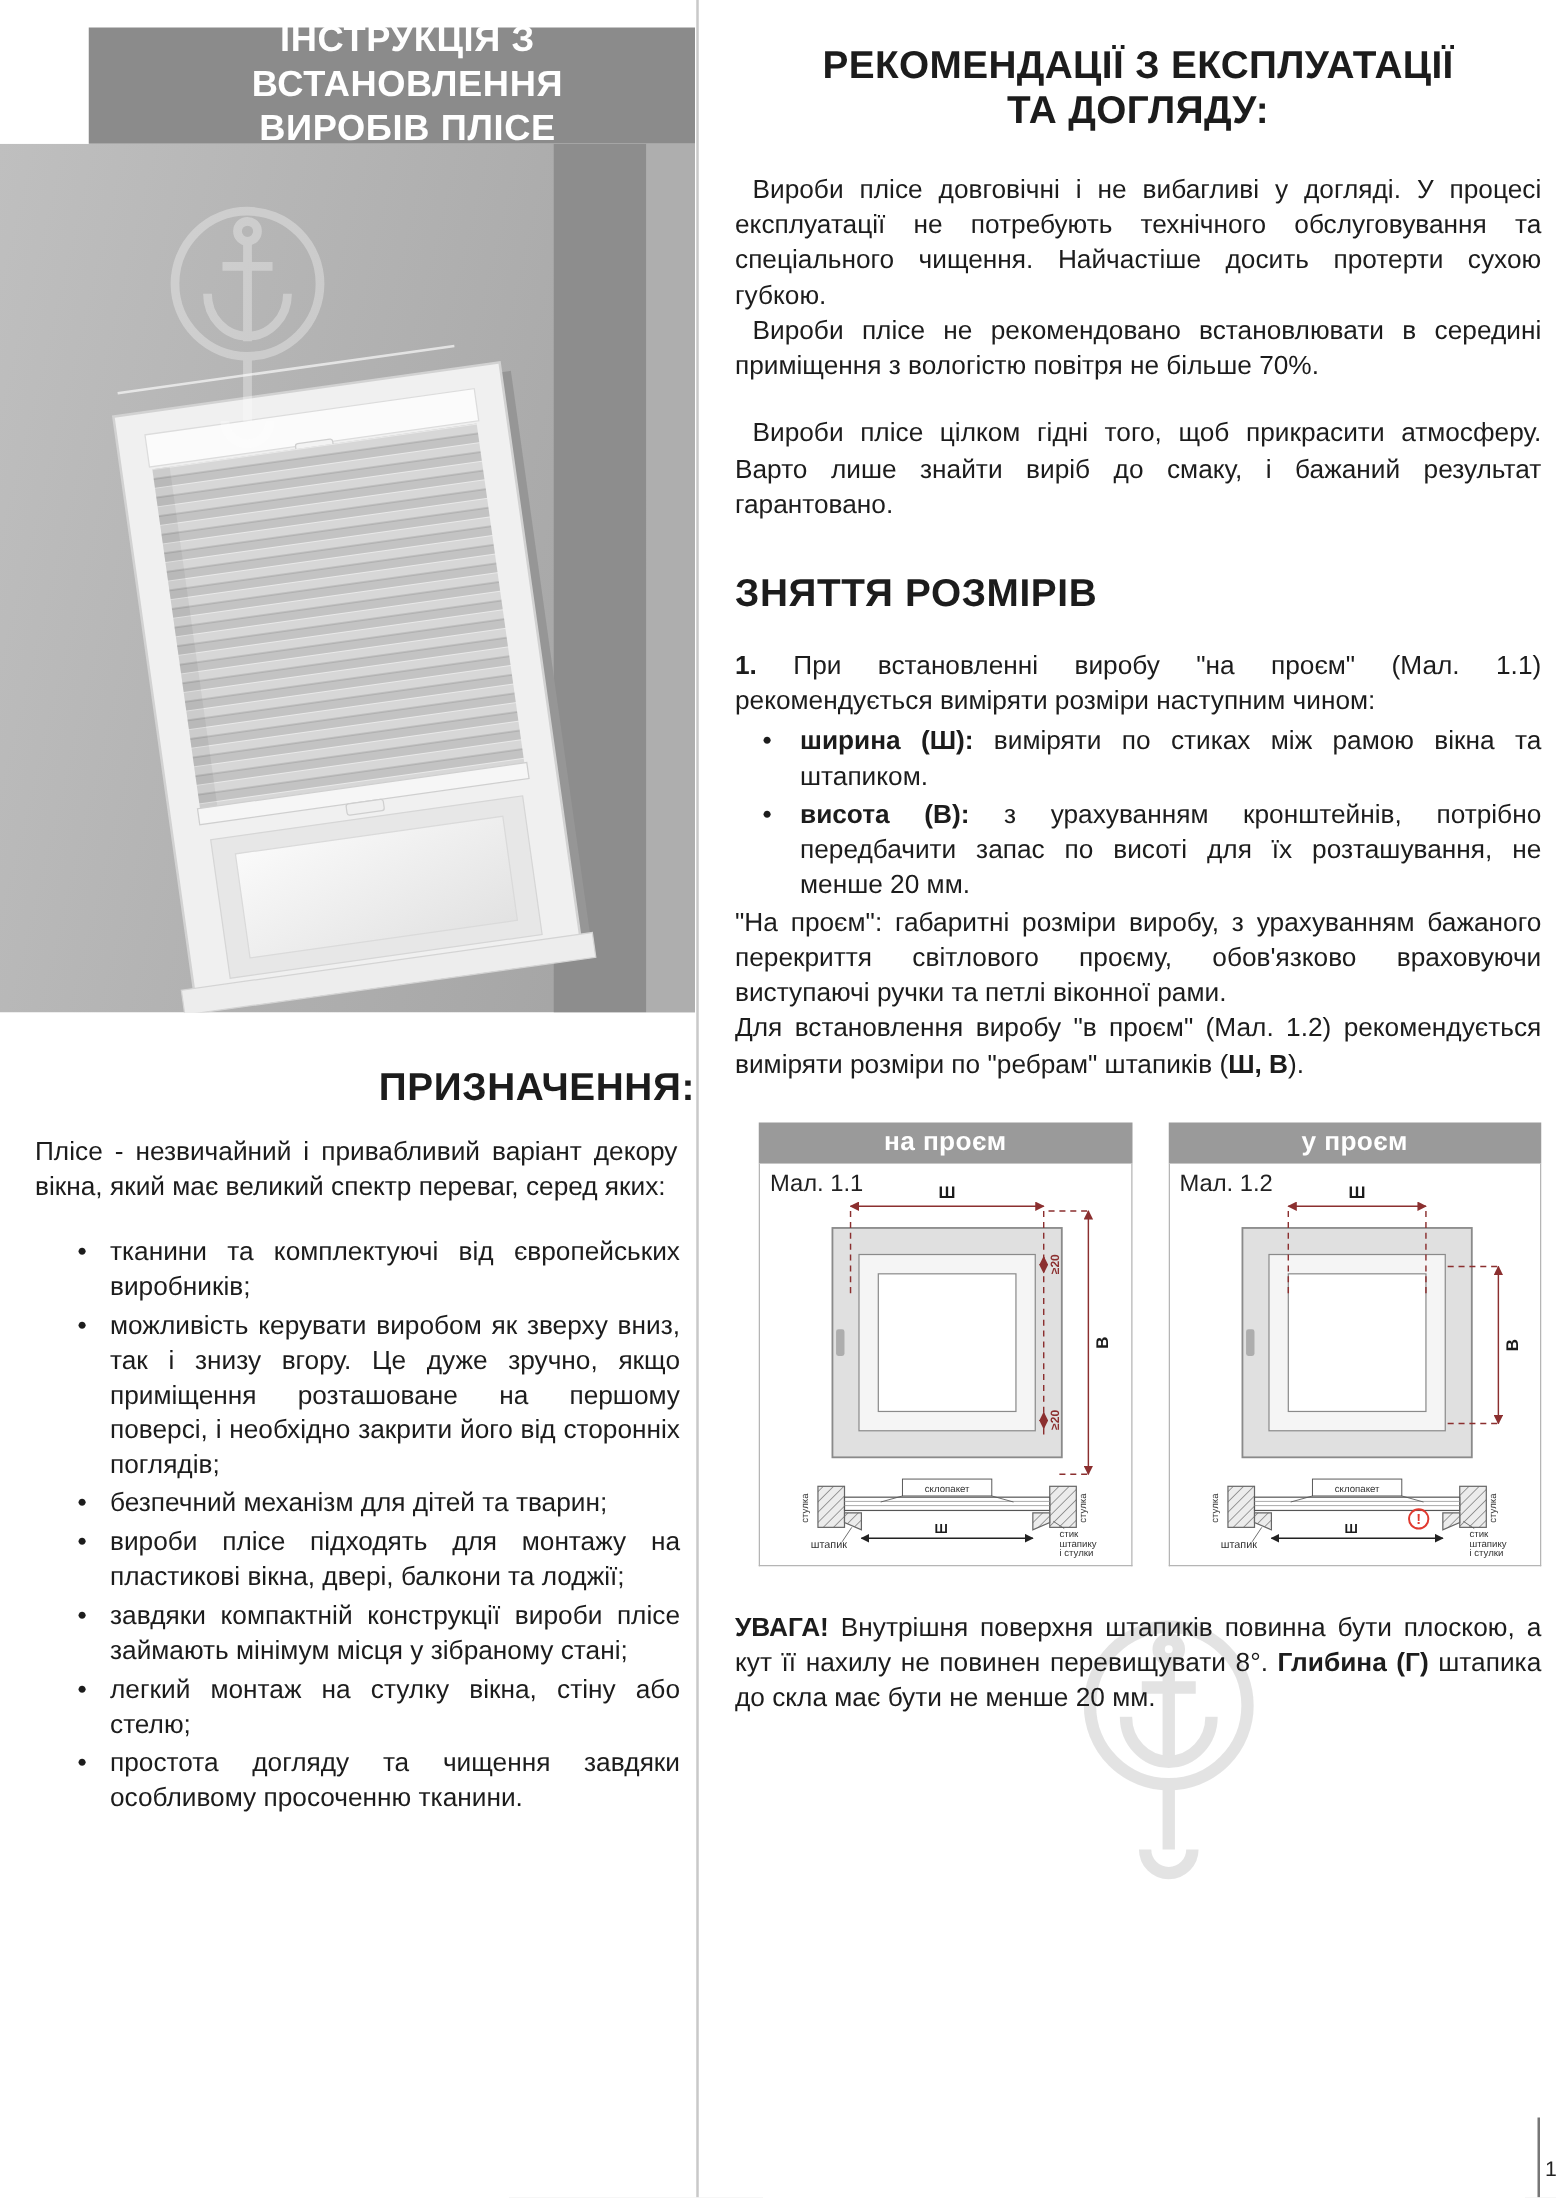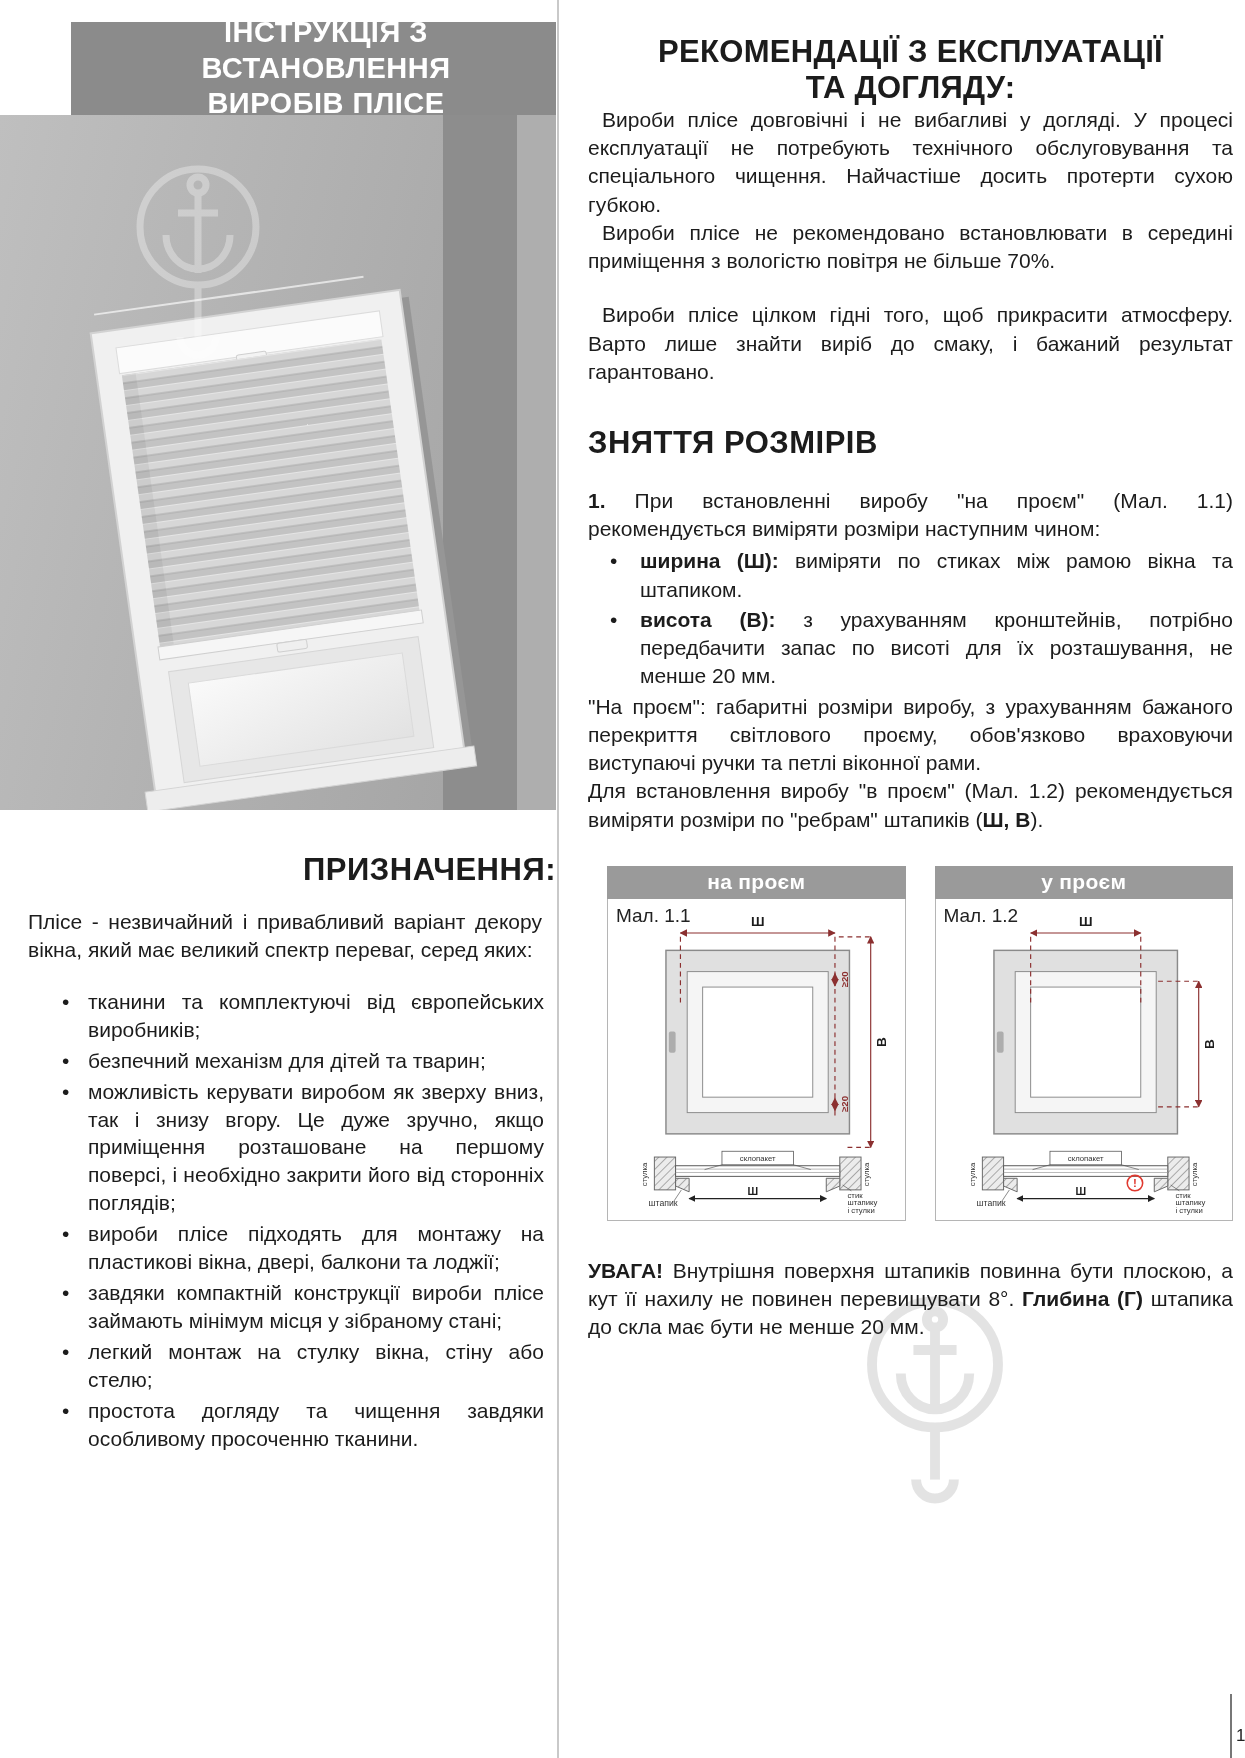--- a/index.html
+++ b/index.html
@@ -21,21 +21,21 @@
   .bullets-left li { position:relative; padding-left:30px; text-align:justify; margin-bottom:3px; }
   .bullets-left li::before { content:"•"; position:absolute; left:4px; }
 
   
   .col-right { position:absolute; left:588px; top:0; width:645px; }
   .h-care { margin:34px 0 0; text-align:center; font-size:31px; font-weight:700; line-height:1.16; letter-spacing:.3px; }
   .h-measure { margin:39px 0 0; text-align:left; font-size:31px; font-weight:700; letter-spacing:.5px; }
   .jp { font-size:21px; line-height:1.345; text-align:justify; }
   .ind { text-indent:14px; }
   .mt26 { margin-top:26px; }
-  .mt32 { }
+  .mt32 { margin-top:32px; }
   .bullets-right { margin:4px 0 0 16px; padding:0; list-style:none; font-size:21px; line-height:1.345; }
   .bullets-right li { position:relative; padding-left:36px; text-align:justify; margin-bottom:2px; }
   .bullets-right li::before { content:"•"; position:absolute; left:6px; }
 
   .figures { display:flex; gap:29px; margin-top:32px; position:relative; z-index:1;padding-left:19px; }
   .panel { width:308px; }
   .panel-header { height:33px; background:#9a9a9a; color:#fff; font-weight:700; font-size:21px;
                   display:flex; align-items:center; justify-content:center; letter-spacing:.3px; }
   .panel-body { position:relative; height:322px; border:1px solid #b5b5b5; border-top:none; background:#fff;text-align:right; }
   .fig-caption { position:absolute; left:8px; top:6px; font-size:19px; color:#222; z-index:2; }
@@ -111,22 +111,22 @@
           <path d="M198 170 v52"></path>
           <path d="M180 222 a18 18 0 0 0 36 0"></path>
         </g>
       </svg>
     </div>
 
     <h2 class="h-purpose">ПРИЗНАЧЕННЯ:</h2>
     <p class="purpose-intro">Плісе - незвичайний і привабливий варіант декору вікна, який має великий спектр переваг, серед яких:</p>
     <ul class="bullets-left">
       <li>тканини та комплектуючі від європейських виробників;</li>
+      <li>можливість керувати виробом як зверху вниз, так і знизу вгору. Це дуже зручно, якщо приміщення розташоване на першому поверсі, і необхідно закрити його від сторонніх поглядів;</li>
       <li>безпечний механізм для дітей та тварин;</li>
-      <li>можливість керувати виробом як зверху вниз, так і знизу вгору. Це дуже зручно, якщо приміщення розташоване на першому поверсі, і необхідно закрити його від сторонніх поглядів;</li>
       <li>вироби плісе підходять для монтажу на пластикові вікна, двері, балкони та лоджії;</li>
       <li>завдяки компактній конструкції вироби плісе займають мінімум місця у зібраному стані;</li>
       <li>легкий монтаж на стулку вікна, стіну або стелю;</li>
       <li>простота догляду та чищення завдяки особливому просоченню тканини.</li>
     </ul>
   </section>
 
   <section class="col-right">
     <h1 class="h-care">
       <span>РЕКОМЕНДАЦІЇ З ЕКСПЛУАТАЦІЇ</span><br>

